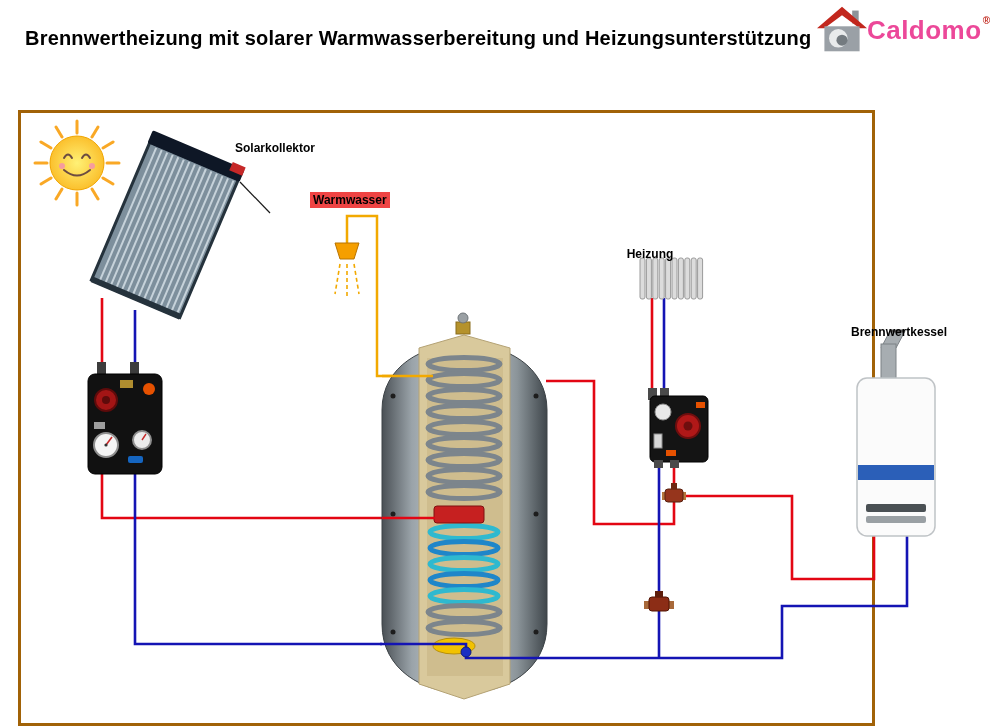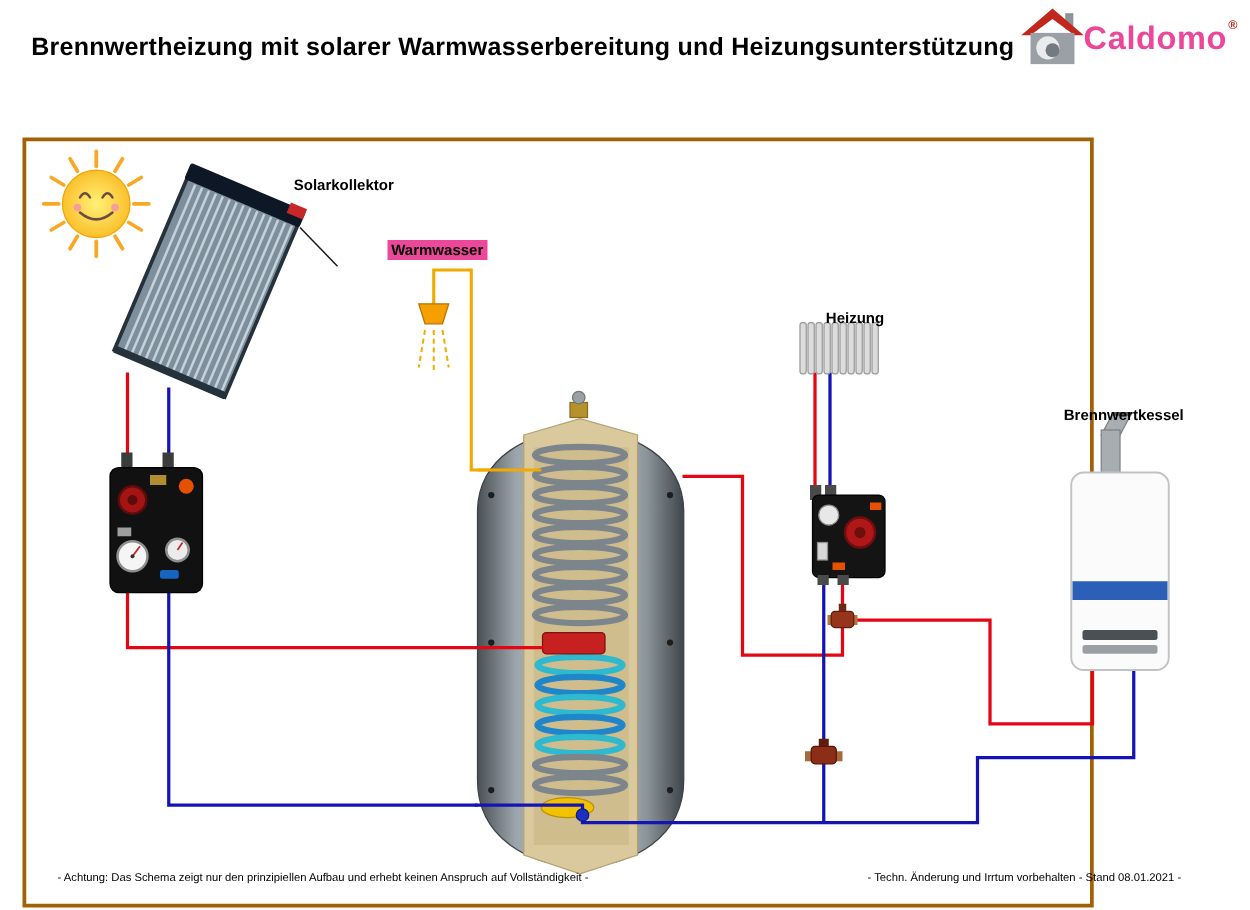--- a/index.html
+++ b/index.html
@@ -4,21 +4,21 @@
 <style>
   html,body{margin:0;padding:0;background:#fff;}
   .page{position:relative;width:1000px;height:728px;background:#fff;font-family:"Liberation Sans",sans-serif;overflow:hidden;}
   .title{position:absolute;left:25px;top:27px;font-size:20px;font-weight:bold;color:#000;letter-spacing:0.2px;}
   .logo{position:absolute;top:6px;right:10px;display:flex;align-items:center;}
   .logo-text{font-size:26px;font-weight:bold;color:#ec4899;letter-spacing:0.5px;line-height:1;}
   .logo-reg{font-size:10px;font-weight:bold;color:#c2271d;margin-left:1px;display:inline-block;transform:translateY(-10px);}
   .frame{position:absolute;left:18px;top:66px;width:857px;height:616px;border:3px solid #a16207;box-sizing:border-box;margin-top:44px;}
   .lbl{position:absolute;font-size:12px;font-weight:bold;color:#000;white-space:nowrap;}
   .lbl.center{text-align:center;white-space:normal;line-height:1.25;}
-  .hl{background:#ec4899;padding:1px 3px;}
+  .hl{background:#ef4444;padding:1px 3px;}
   .footer{position:absolute;top:697px;left:18px;width:967px;display:flex;justify-content:space-between;font-size:9px;color:#000;padding:0 40px 0 28px;box-sizing:border-box;}
 </style>
 </head>
 <body>
 
 <div class="page">
 
   <div class="title">Brennwertheizung mit solarer Warmwasserbereitung und Heizungsunterstützung</div>
 
   <div class="logo">
@@ -238,22 +238,18 @@
         <rect x="864" y="458" width="60" height="8" rx="2" fill="#4a5054"></rect>
         <rect x="864" y="470" width="60" height="7" rx="2" fill="#9aa0a4"></rect>
       </g>
     </svg>
 
     
     <div class="lbl" style="left:214px;top:28px;">Solarkollektor</div>
     <div class="lbl" style="left:289px;top:80px;">
       <span class="hl">Warmwasser</span>
     </div>
-    <div class="lbl center" style="left:603px;top:134px;width:120px;">Heizung</div>
+    <div class="lbl center" style="left:569px;top:134px;width:120px;">Heizung</div>
     <div class="lbl center" style="left:798px;top:212px;width:160px;">Brennwertkessel</div>
   </div>
 
-  <div class="footer">
-    <span>- Achtung: Das Schema zeigt nur den prinzipiellen Aufbau und erhebt keinen Anspruch auf Vollständigkeit -</span>
-    <span>- Techn. Änderung und Irrtum vorbehalten - Stand 08.01.2021 -</span>
-  </div>
 
 </div>
 
 </body></html>

